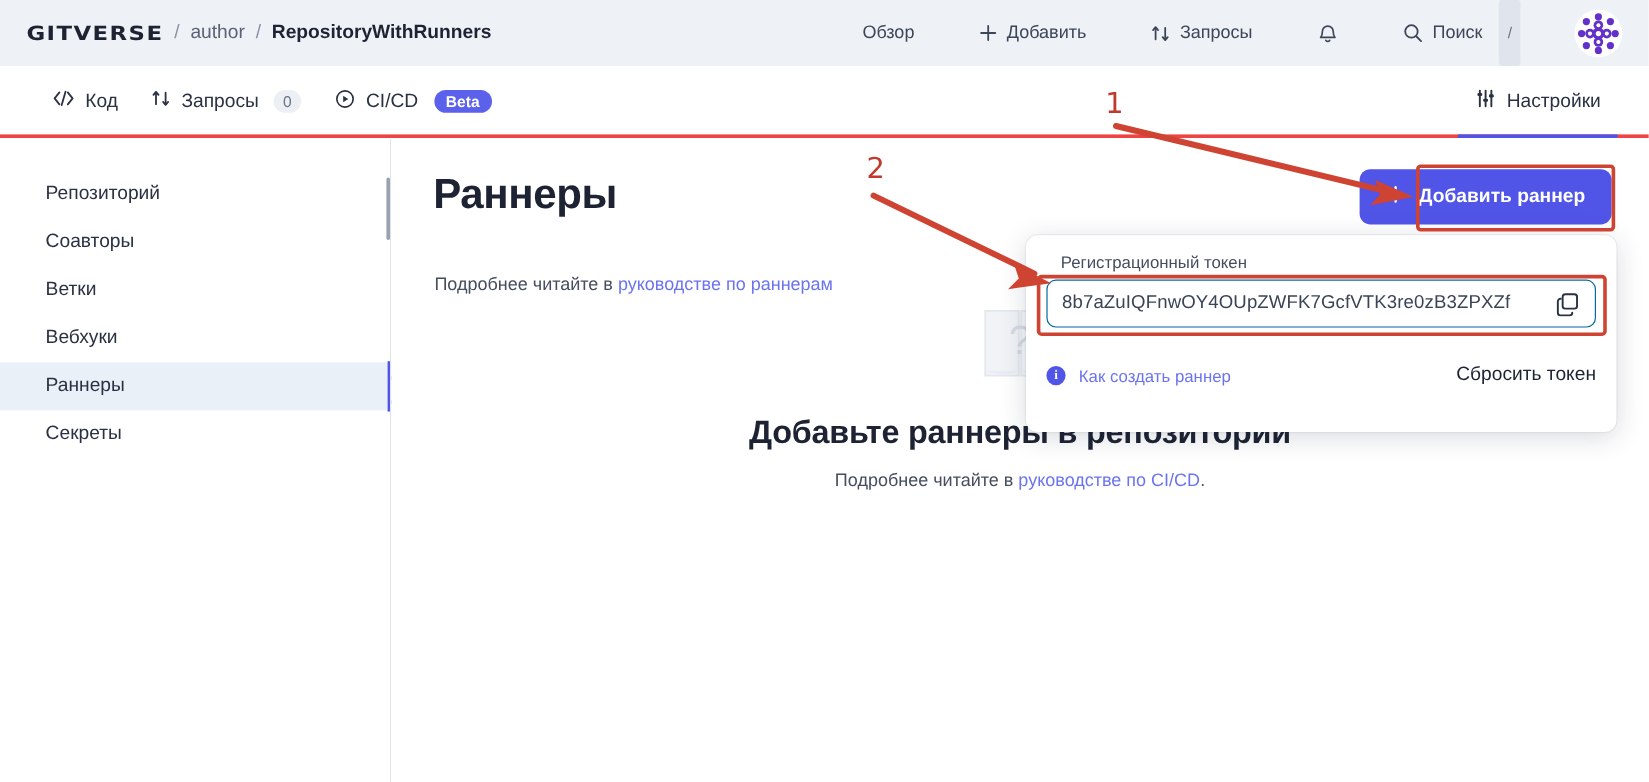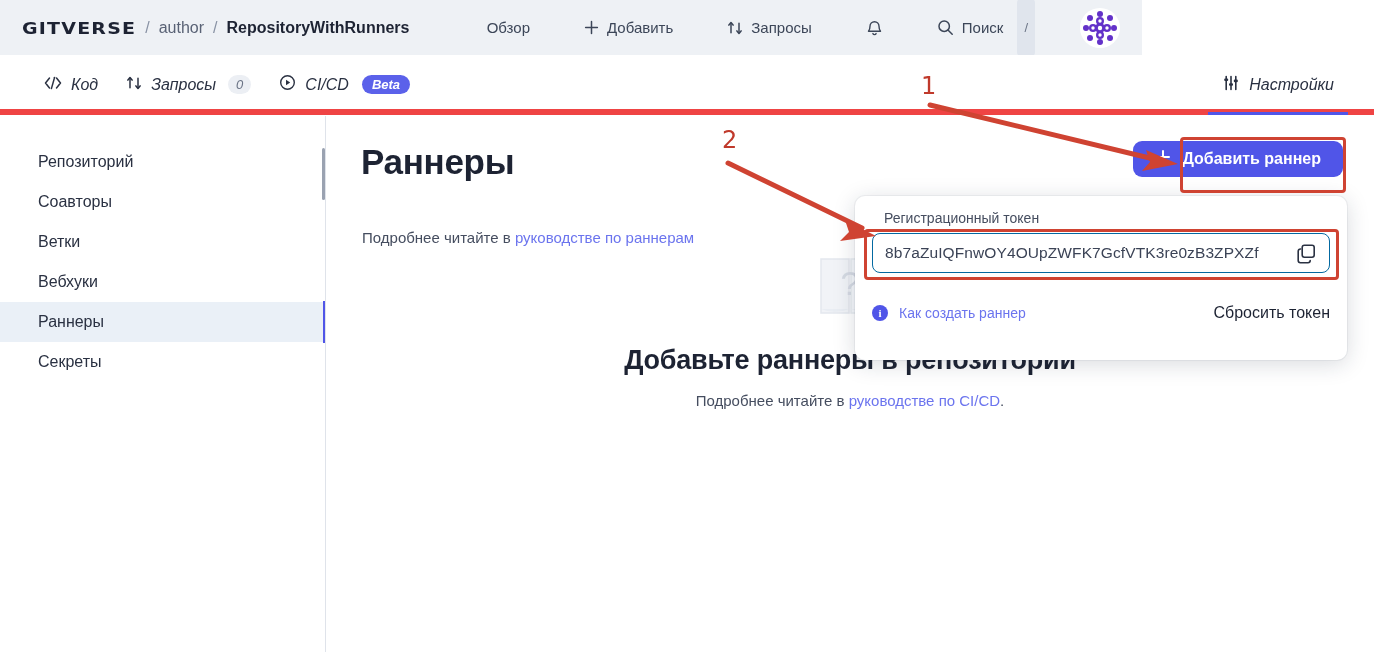--- a/index.html
+++ b/index.html
@@ -6,21 +6,21 @@
   html, body {
     width: 1374px; height: 652px;
     font-family: "Liberation Sans", sans-serif;
     background: #ffffff;
     overflow: hidden;
   }
   #root { position: relative; width: 1374px; height: 652px; }
 
   
   .topbar {
-    position: absolute; left: 0; top: 0; width: 1142px; height: 55px;
+    position: absolute; left: 0; top: 0; width: 1374px; height: 55px;
     background: #eef1f5;
     display: flex; align-items: center;
   }
   .brand-group { display: flex; align-items: center; padding-left: 22px; }
   .logo {
     font-family: "DejaVu Sans", sans-serif;
     font-weight: 700; font-size: 19px; letter-spacing: 1.2px;
     color: #1d2333; transform: scaleY(0.86);
   }
   .crumb-sep { color: #8a93a5; font-size: 16px; margin: 0 9px; }
@@ -40,21 +40,21 @@
   }
   .avatar {
     width: 40px; height: 40px; border-radius: 50%;
     margin-left: 10px; margin-right: 4px; overflow: hidden;
     background: #ffffff; display:flex; align-items:center; justify-content:center;
   }
 
   
   .tabbar {
     position: absolute; left: 0; top: 55px; width: 1374px; height: 60px;
-    background: #ffffff; border-bottom: 6px solid #ef4444; font-style: italic;
+    background: #ffffff; border-bottom: 3px solid #ef4444;
   }
   .tabs-left { position: absolute; left: 30px; top: 0; display: flex; align-items: center; height: 59px; }
   .tab {
     display: flex; align-items: center; gap: 9px;
     font-size: 16px; color: #2b3purple; color: #2a3142;
     padding: 0 14px; height: 59px; cursor: pointer; white-space: nowrap;
   }
   .tab-count {
     background: #eceff4; color: #6b7486; border-radius: 11px;
     font-size: 13px; padding: 2px 8px; margin-left: 3px;
@@ -121,21 +121,21 @@
   .empty-illu { display: flex; justify-content: center; margin-bottom: 22px; }
   .empty-title {
     font-size: 27px; font-weight: 700; color: #1d2333; letter-spacing: -0.2px;
   }
   .empty-sub { font-size: 15px; color: #454d5f; margin-top: 16px; }
 
   
   .add-btn {
     position: absolute; right: 31px; top: 25px;
     background: #5055e8; color: #ffffff; border: none; border-radius: 9px;
-    height: 36px; padding: 0 22px; font-size: 16px; font-weight: 700;
+    height: 46px; padding: 0 22px; font-size: 16px; font-weight: 700;
     display: flex; align-items: center; gap: 11px; cursor: pointer;
     font-family: "Liberation Sans", sans-serif;
   }
 
   
   .popup {
     position: absolute; left: 855px; top: 196px; width: 492px; height: 164px;
     background: #ffffff; border-radius: 10px;
     box-shadow: 0 4px 22px rgba(25,35,60,0.17), 0 0 0 1px rgba(25,35,60,0.05);
     z-index: 20;

